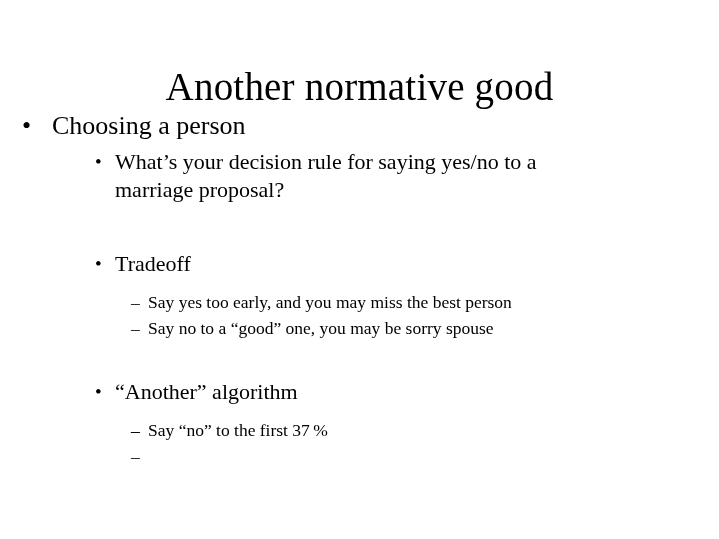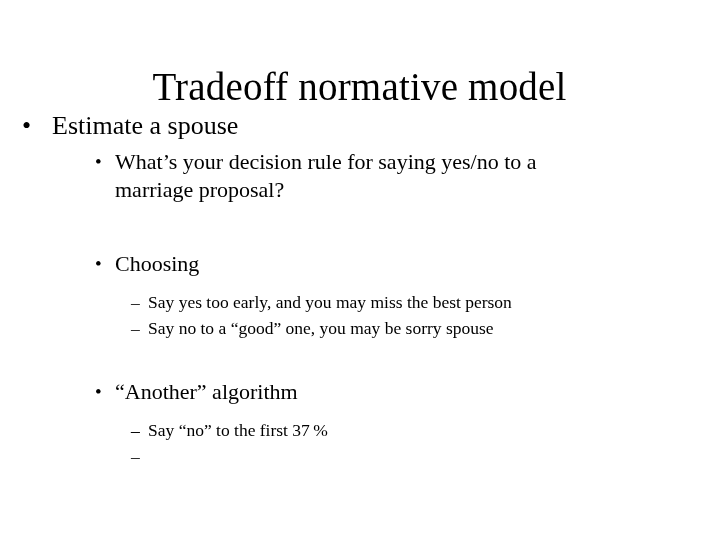--- a/index.html
+++ b/index.html
@@ -86,39 +86,39 @@
   .gap-lg { height: 42px; }
   .gap-md { height: 34px; }
   .gap-sm { height: 10px; }
   .txt { display: inline; }
 </style>
 </head>
 <body>
 
 <div class="slide">
 
-  <h1 class="slide-title">Tradeoff normative model</h1>
+  <h1 class="slide-title">Another normative good</h1>
 
   <div class="body-area">
 
     <div class="lvl1">
       <span class="mark">•</span>
-      <span class="txt">Estimate a spouse</span>
+      <span class="txt">Choosing a person</span>
     </div>
 
     <div class="lvl2">
       <span class="mark">•</span>
       <span class="txt">What’s your decision rule for saying yes/no to a marriage proposal?</span>
     </div>
 
     <div class="gap-lg"></div>
 
     <div class="lvl2">
       <span class="mark">•</span>
-      <span class="txt">Choosing</span>
+      <span class="txt">Tradeoff</span>
     </div>
 
     <div class="gap-sm"></div>
 
     <div class="lvl3">
       <span class="mark">–</span>
       <span class="txt">Say yes too early, and you may miss the best person</span>
     </div>
 
     <div class="lvl3">

